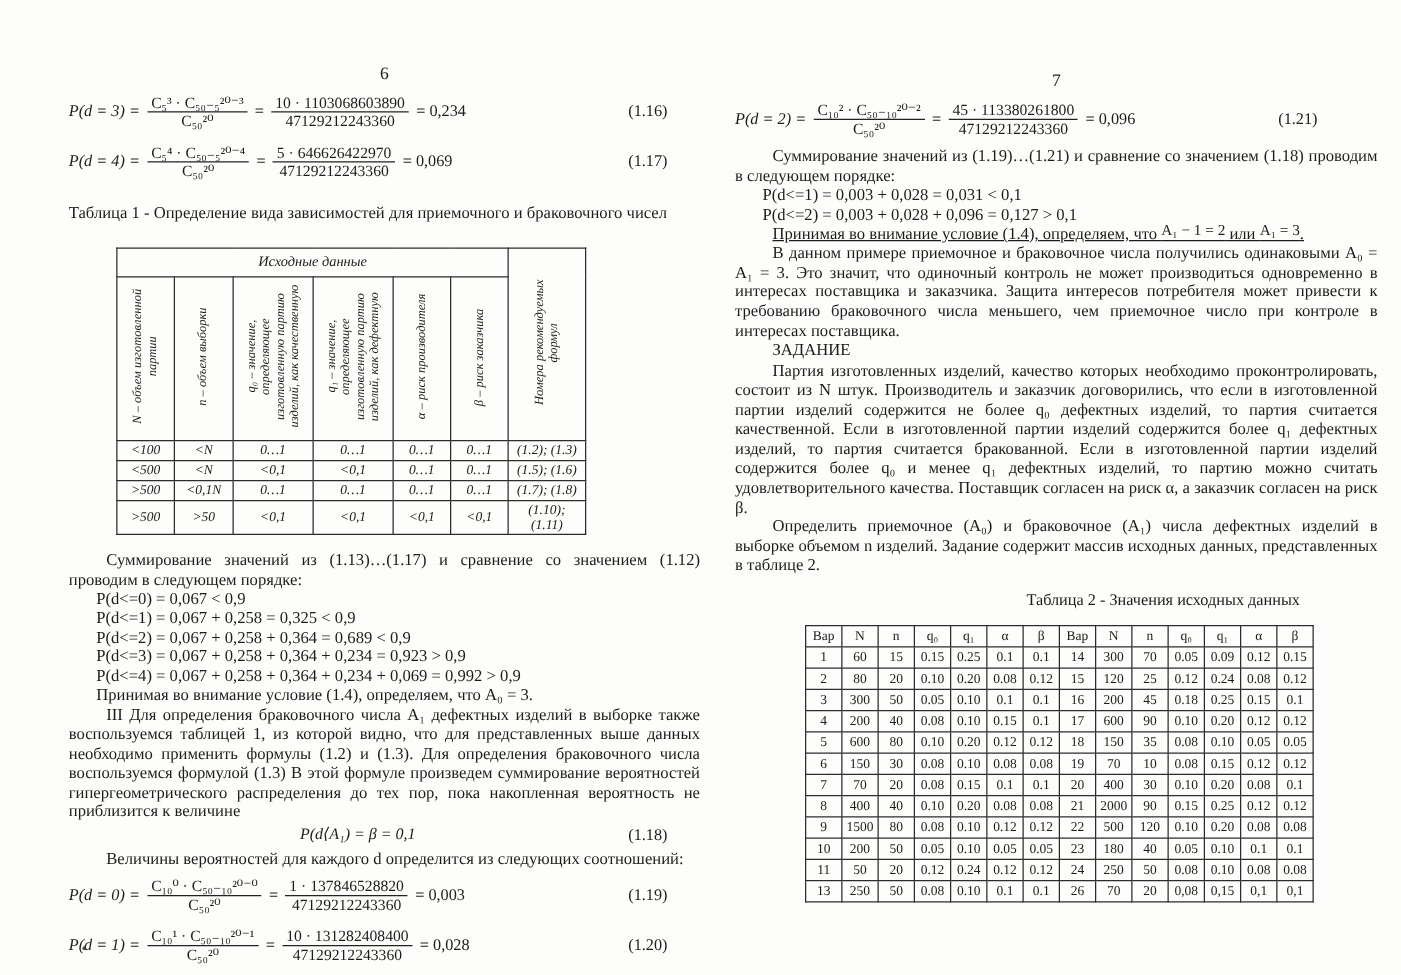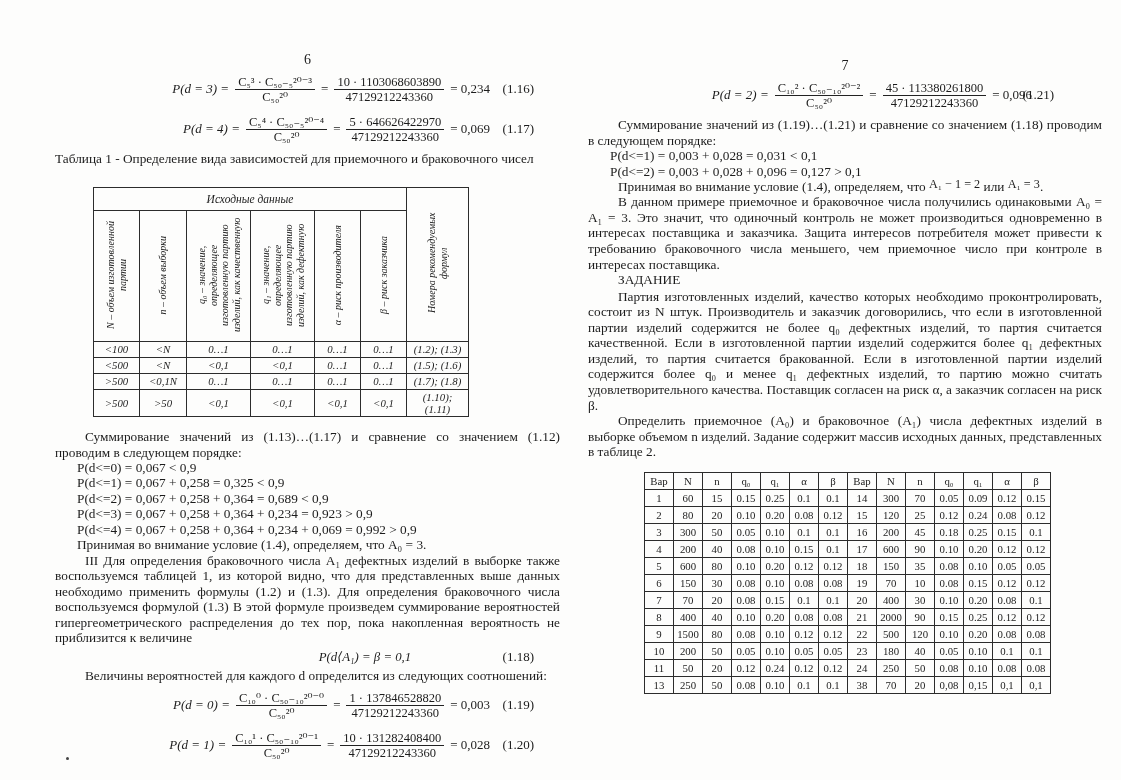--- a/index.html
+++ b/index.html
@@ -6,39 +6,39 @@
   #canvas{
     position:relative;width:1121px;height:780px;background:#fdfdfc;overflow:hidden;
     font-family:"Liberation Serif","DejaVu Serif",serif;color:#1c1c1c;
   }
   .page{position:absolute;}
   .page6{left:55px;top:52px;width:505px;}
   .page7{left:588px;top:58px;width:514px;}
   .pagenum{text-align:center;font-size:14px;line-height:15px;margin-bottom:2px;}
   
   .formula{
-    position:relative;display:flex;justify-content:flex-end;align-items:center;
+    position:relative;display:flex;justify-content:flex-start;align-items:center;
     gap:6px;margin:4px 0;font-size:13px;padding-right:70px;min-height:36px;
   }
   .flhs{font-style:italic;}
   .frac{display:inline-block;text-align:center;line-height:1.12;font-size:12.5px;}
   .frac .fnum{display:block;border-bottom:1px solid #222;padding:0 3px;}
   .frac .fden{display:block;padding:0 3px;}
   .eqnum{position:absolute;right:26px;top:50%;transform:translateY(-50%);font-style:normal;font-size:13px;margin-left:22px;}
   .page7 .eqnum{right:48px;}
-  .f118{min-height:18px;justify-content:center;padding-left:185px;margin:2px 0;}
+  .f118{min-height:18px;justify-content:flex-start;padding-left:185px;margin:2px 0;}
   .f118 .f118body{font-style:italic;font-size:12.8px;}
   
   .para{margin:0;text-indent:30px;text-align:justify;font-size:13.3px;line-height:1.17;}
   .pline{margin-left:22px;font-size:13.3px;line-height:1.16;}
   .plines div{margin-left:22px;font-size:13.3px;line-height:1.16;}
   .heading{margin:0;text-indent:30px;font-size:13.3px;line-height:1.25;}
   .raised{position:relative;top:-3px;font-size:12.2px;}
   
-  .t1cap{margin-top:4px;font-size:13.3px;line-height:1.2;}
+  .t1cap{margin-top:15px;font-size:13.3px;line-height:1.2;}
   table.t1{border-collapse:collapse;margin:20px 0 0 38px;font-size:10.8px;font-style:italic;}
   .t1 th,.t1 td{border:1px solid #2c2c2c;text-align:center;vertical-align:middle;font-weight:normal;padding:1px 2px;}
   .t1 .ghead{font-size:11.5px;height:20px;}
   .t1 th.rot{height:124px;padding:3px 1px;}
   .t1 th.rot span{display:inline-block;writing-mode:vertical-rl;transform:rotate(180deg);
     font-size:10px;line-height:1.15;max-height:118px;white-space:normal;}
   .t1 td{height:13px;font-size:10.8px;}
   
   .t2cap{margin-top:12px;text-align:right;padding-right:62px;font-size:13px;}
   table.t2{border-collapse:collapse;margin:12px 0 0 56px;font-size:10.8px;padding-left:48px;}
@@ -216,27 +216,28 @@
       <span>= 0,096</span>
       <span class="eqnum">(1.21)</span>
     </div>
 
     <p class="para">Суммирование значений из (1.19)…(1.21) и сравнение со значением (1.18) проводим в следующем порядке:</p>
     <div class="plines">
         <div>P(d&lt;=1) = 0,003 + 0,028 = 0,031 &lt; 0,1</div>
         <div>P(d&lt;=2) = 0,003 + 0,028 + 0,096 = 0,127 &gt; 0,1</div>
       </div>
 
-    <div class="pline" style="margin-left:30px;"><span>Принимая во внимание условие (1.4), определяем, что </span><span class="raised">А₁ − 1 = 2</span><span> или </span><span class="raised">А₁ = 3</span><span>.</span></div>
+    <div class="pline" style="margin-left:30px;text-decoration:underline;"><span>Принимая во внимание условие (1.4), определяем, что </span><span class="raised">А₁ − 1 = 2</span><span> или </span><span class="raised">А₁ = 3</span><span>.</span></div>
 
     <p class="para">В данном примере приемочное и браковочное числа получились одинаковыми А₀ = А₁ = 3. Это значит, что одиночный контроль не может производиться одновременно в интересах поставщика и заказчика. Защита интересов потребителя может привести к требованию браковочного числа меньшего, чем приемочное число при контроле в интересах поставщика.</p>
     <p class="heading">ЗАДАНИЕ</p>
     <p class="para">Партия изготовленных изделий, качество которых необходимо проконтролировать, состоит из N штук. Производитель и заказчик договорились, что если в изготовленной партии изделий содержится не более q₀ дефектных изделий, то партия считается качественной. Если в изготовленной партии изделий содержится более q₁ дефектных изделий, то партия считается бракованной. Если в изготовленной партии изделий содержится более q₀ и менее q₁ дефектных изделий, то партию можно считать удовлетворительного качества. Поставщик согласен на риск α, а заказчик согласен на риск β.</p>
     <p class="para">Определить приемочное (А₀) и браковочное (А₁) числа дефектных изделий в выборке объемом n изделий. Задание содержит массив исходных данных, представленных в таблице 2.</p>
 
+    <div class="t2cap">Таблица 2 -  Значения исходных данных</div>
 
     <table class="t2">
       <thead>
           <tr>
             <th>Вар</th>
             <th>N</th>
             <th>n</th>
             <th>q₀</th>
             <th>q₁</th>
             <th>α</th>
@@ -428,21 +429,21 @@
             <td>0.08</td>
           </tr>
           <tr>
             <td>13</td>
             <td>250</td>
             <td>50</td>
             <td>0.08</td>
             <td>0.10</td>
             <td>0.1</td>
             <td>0.1</td>
-            <td>38</td>
+            <td>26</td>
             <td>70</td>
             <td>20</td>
             <td>0,08</td>
             <td>0,15</td>
             <td>0,1</td>
             <td>0,1</td>
           </tr>
         </tbody>
     </table>
   </div>

